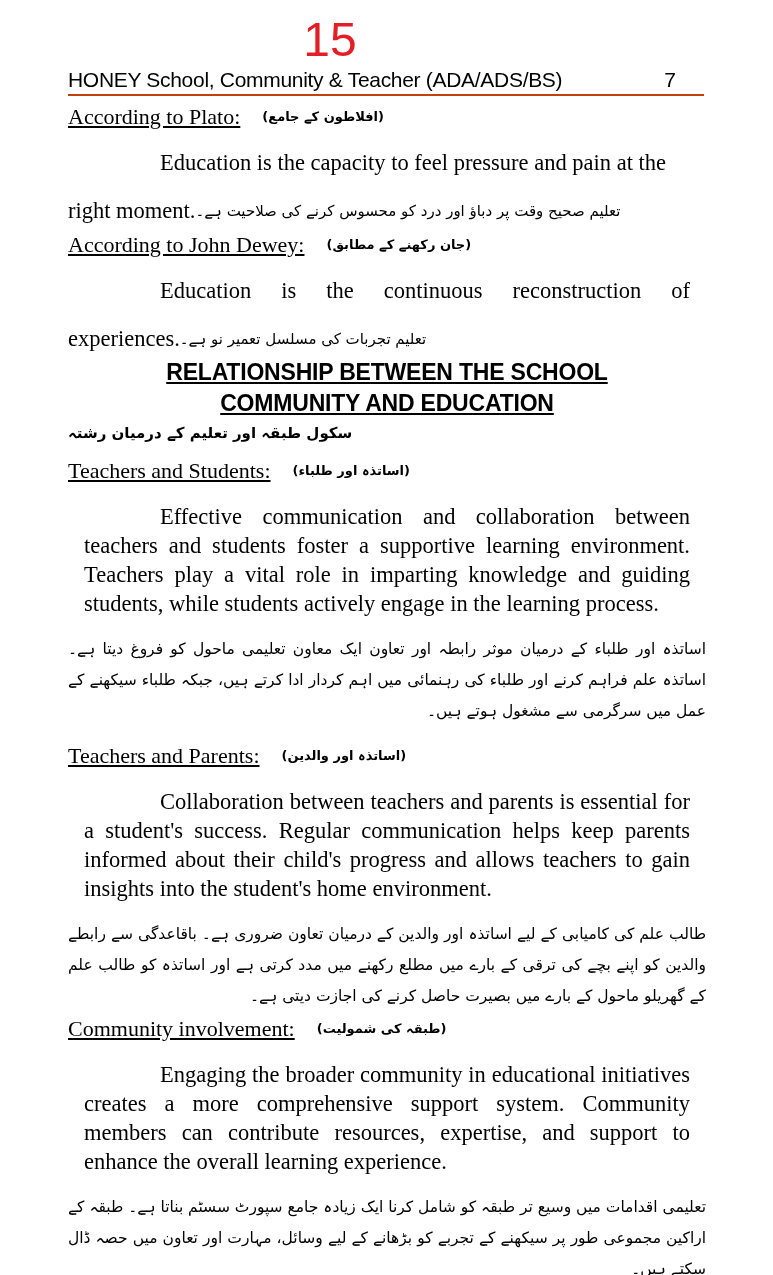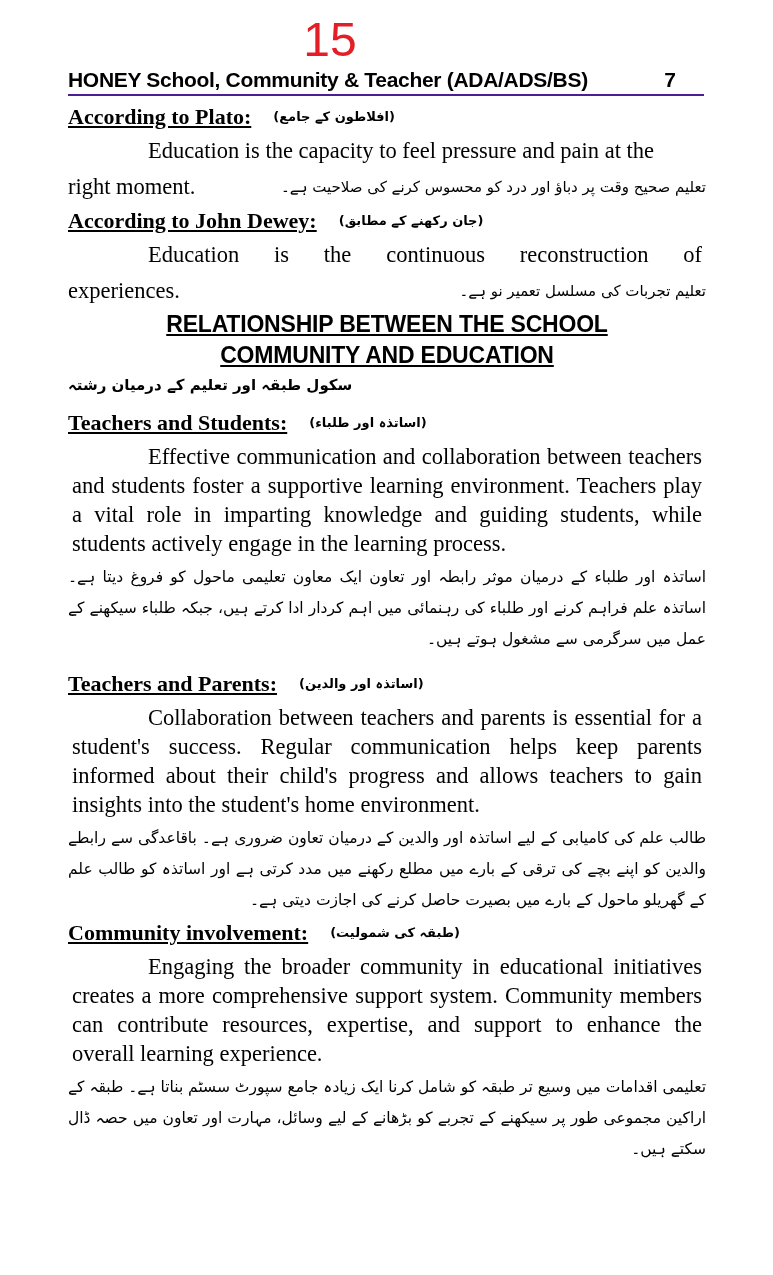--- a/index.html
+++ b/index.html
@@ -1,30 +1,30 @@
 <!DOCTYPE html>
 <html><head>
 <meta charset="utf-8">
 <style>
   html, body { margin:0; padding:0; background:#ffffff; }
   body { width:773px; height:1275px; position:relative; overflow:hidden; color:#000; }
   .page-num { position:absolute; left:0; width:660px; top:14px; text-align:center;
     font-family:"Liberation Sans", sans-serif; font-size:48px; line-height:52px; color:#e41e26; }
   .running-header { position:absolute; left:68px; width:636px; top:66px; height:28px;
-    border-bottom:2px solid #4c1d95; font-family:"Liberation Sans", sans-serif; font-weight:bold;
+    border-bottom:2px solid #c2410c; font-family:"Liberation Sans", sans-serif; font-weight:normal;
     font-size:21px; line-height:28px; transform-origin:left; }
   .running-header .title { position:absolute; left:0; letter-spacing:-0.3px; }
   .running-header .pno { position:absolute; right:28px; }
   .content { position:absolute; left:68px; width:638px; top:100px;
     font-family:"Liberation Serif", serif; font-size:22.5px; line-height:29px; }
-  .heading { font-weight:bold; text-decoration:underline; font-size:22px; display:inline; }
+  .heading { font-weight:normal; text-decoration:underline; font-size:22px; display:inline; }
   .hrow { height:32px; display:flex; align-items:center; white-space:nowrap; }
   .urdu-tag { font-family:"DejaVu Sans", sans-serif; font-size:13px; font-weight:bold; margin-left:22px; direction:rtl; unicode-bidi:embed; }
-  p.en { margin:4px; text-align:justify; text-indent:76px; }
-  .mixed-line { display:flex; justify-content:space-between; align-items:center; height:35px; }
+  p.en { margin:16px; text-align:justify; text-indent:76px; }
+  .mixed-line { display:flex; justify-content:flex-start; align-items:center; height:35px; }
   .urdu { font-family:"DejaVu Sans", sans-serif; direction:rtl; font-size:15px; line-height:30px; }
   p.urdu-para { margin:4px 0 0 0; text-align:justify; text-align-last:right; font-size:15.5px; line-height:31px; }
   .big-title { text-align:center; font-family:"Liberation Sans", sans-serif; font-weight:bold;
     font-size:23px; line-height:29px; text-decoration:underline; margin-top:2px; letter-spacing:-0.2px; }
   .big-urdu { text-align:left; font-size:15px; line-height:30px; font-weight:bold; }
   .gap-s { height:6px; }
   .gap-m { height:12px; }
 </style>
 </head>
 <body>

